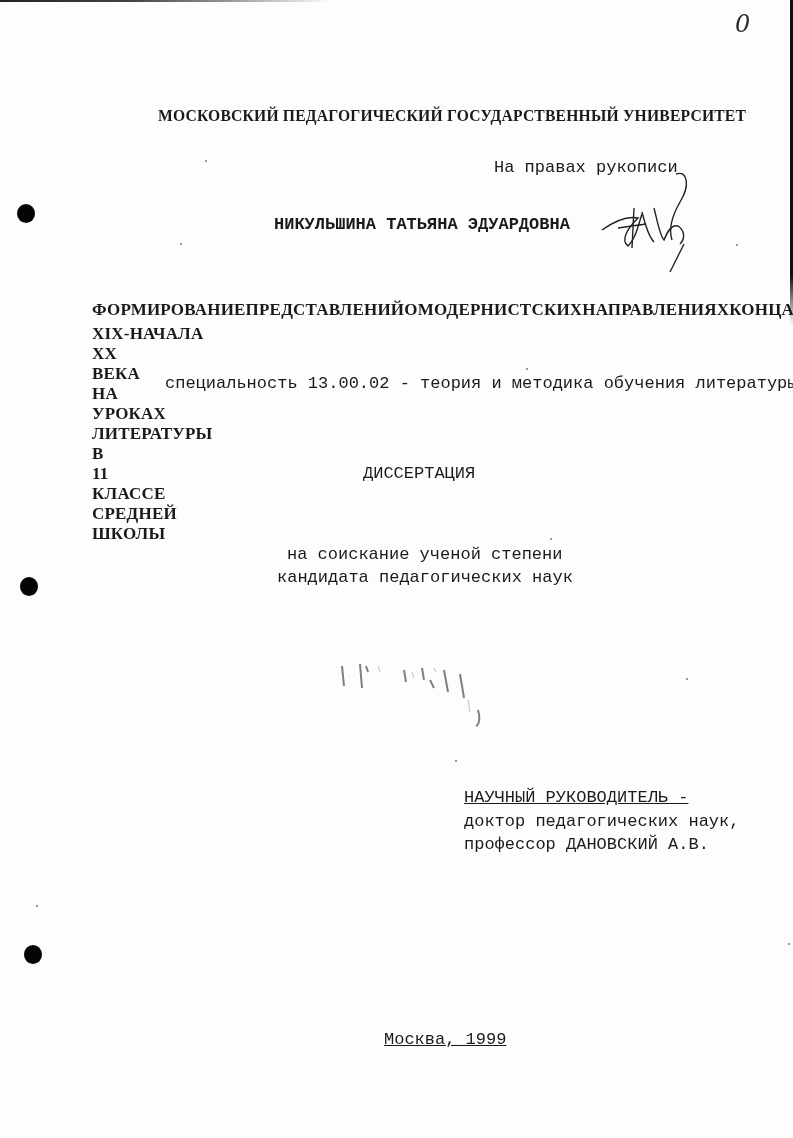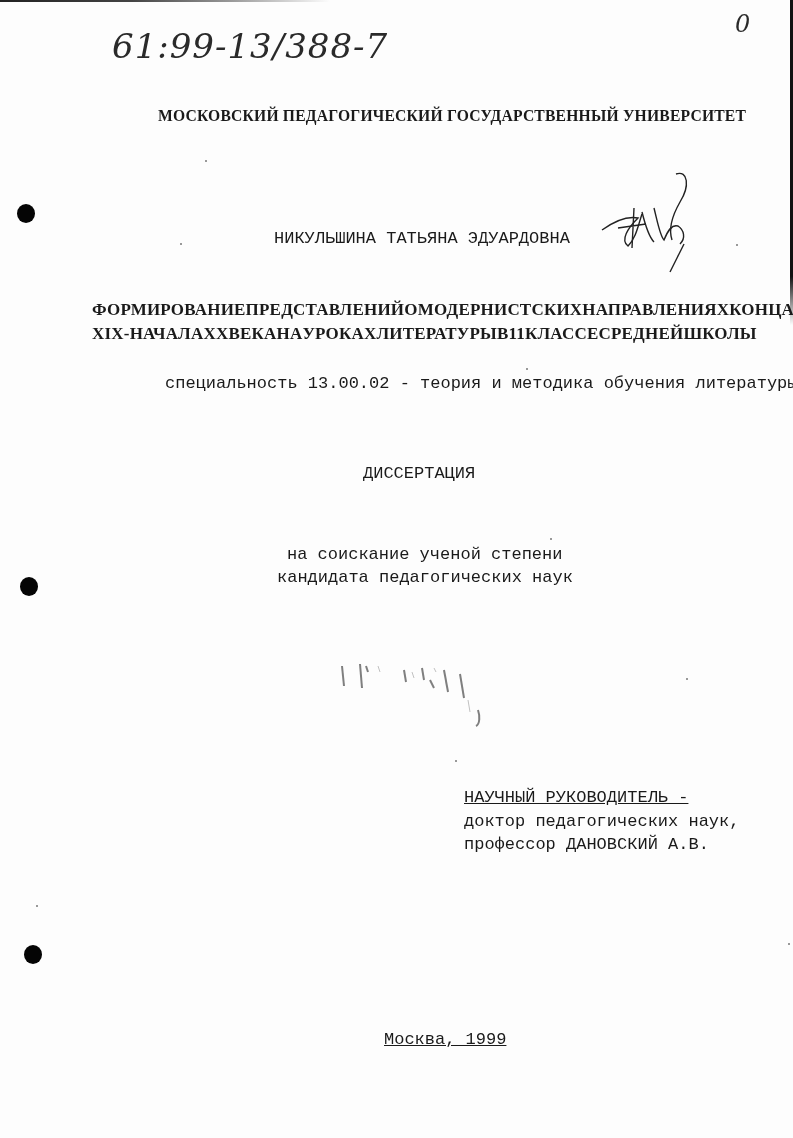--- a/index.html
+++ b/index.html
@@ -64,34 +64,35 @@
     }
     .university {
       left: 158px; top: 106px;
       transform: scaleX(0.92);
       transform-origin: left center;
     }
     .manuscript-rights {
       left: 494px; top: 158px;
     }
     .author-name {
-      left: 274px; top: 229px;
+      left: 274px; top: 215px; font-weight: bold;
     }
     .title-line-1 {
       left: 92px; top: 300px;
       width: 640px;
       display: flex;
       justify-content: flex-start;
       transform: none;
     }
     .title-line-2 {
       left: 92px; top: 324px;
       width: 640px;
       display: flex;
       justify-content: space-between;
+      flex-direction: column;
     }
     .specialty {
       left: 121px; top: 374px; margin-left: 44px;
     }
     .doc-type {
       left: 363px; top: 464px; text-align: right;
     }
     .degree-1 {
       left: 287px; top: 545px;
     }
@@ -132,25 +133,25 @@
 
 <div class="page">
 
   <div class="scan-top-edge"></div>
   <div class="scan-right-edge"></div>
 
   <div class="punch-hole" style="left:17px; top:204px;"></div>
   <div class="punch-hole" style="left:20px; top:577px;"></div>
   <div class="punch-hole" style="left:24px; top:945px;"></div>
 
-  <div class="handwritten archive-number">61:99-13/388-7</div>
   <div class="handwritten sheet-number">0</div>
 
   <div class="line bold-cond university">МОСКОВСКИЙ ПЕДАГОГИЧЕСКИЙ ГОСУДАРСТВЕННЫЙ УНИВЕРСИТЕТ</div>
 
+  <div class="line manuscript-rights">На правах рукописи</div>
 
   <svg class="signature" viewBox="0 0 100 110">
     <path d="M78 6 C 90 2, 92 18, 82 34 C 74 48, 70 60, 74 72" fill="none" stroke="#222" stroke-width="1.4"></path>
     <path d="M4 62 C 18 52, 30 48, 40 50 C 30 60, 22 72, 30 78 C 38 70, 40 58, 44 46" fill="none" stroke="#222" stroke-width="1.4"></path>
     <path d="M20 60 L 48 56 M 36 40 L 34 80 M 44 44 C 48 60, 52 70, 56 74" fill="none" stroke="#222" stroke-width="1.4"></path>
     <path d="M56 40 C 60 56, 62 68, 66 72 C 70 62, 74 56, 80 58 C 86 62, 88 70, 82 76" fill="none" stroke="#222" stroke-width="1.4"></path>
     <path d="M86 76 L 72 104" fill="none" stroke="#222" stroke-width="1.4"></path>
   </svg>
 
   <div class="line author-name">НИКУЛЬШИНА ТАТЬЯНА ЭДУАРДОВНА</div>

